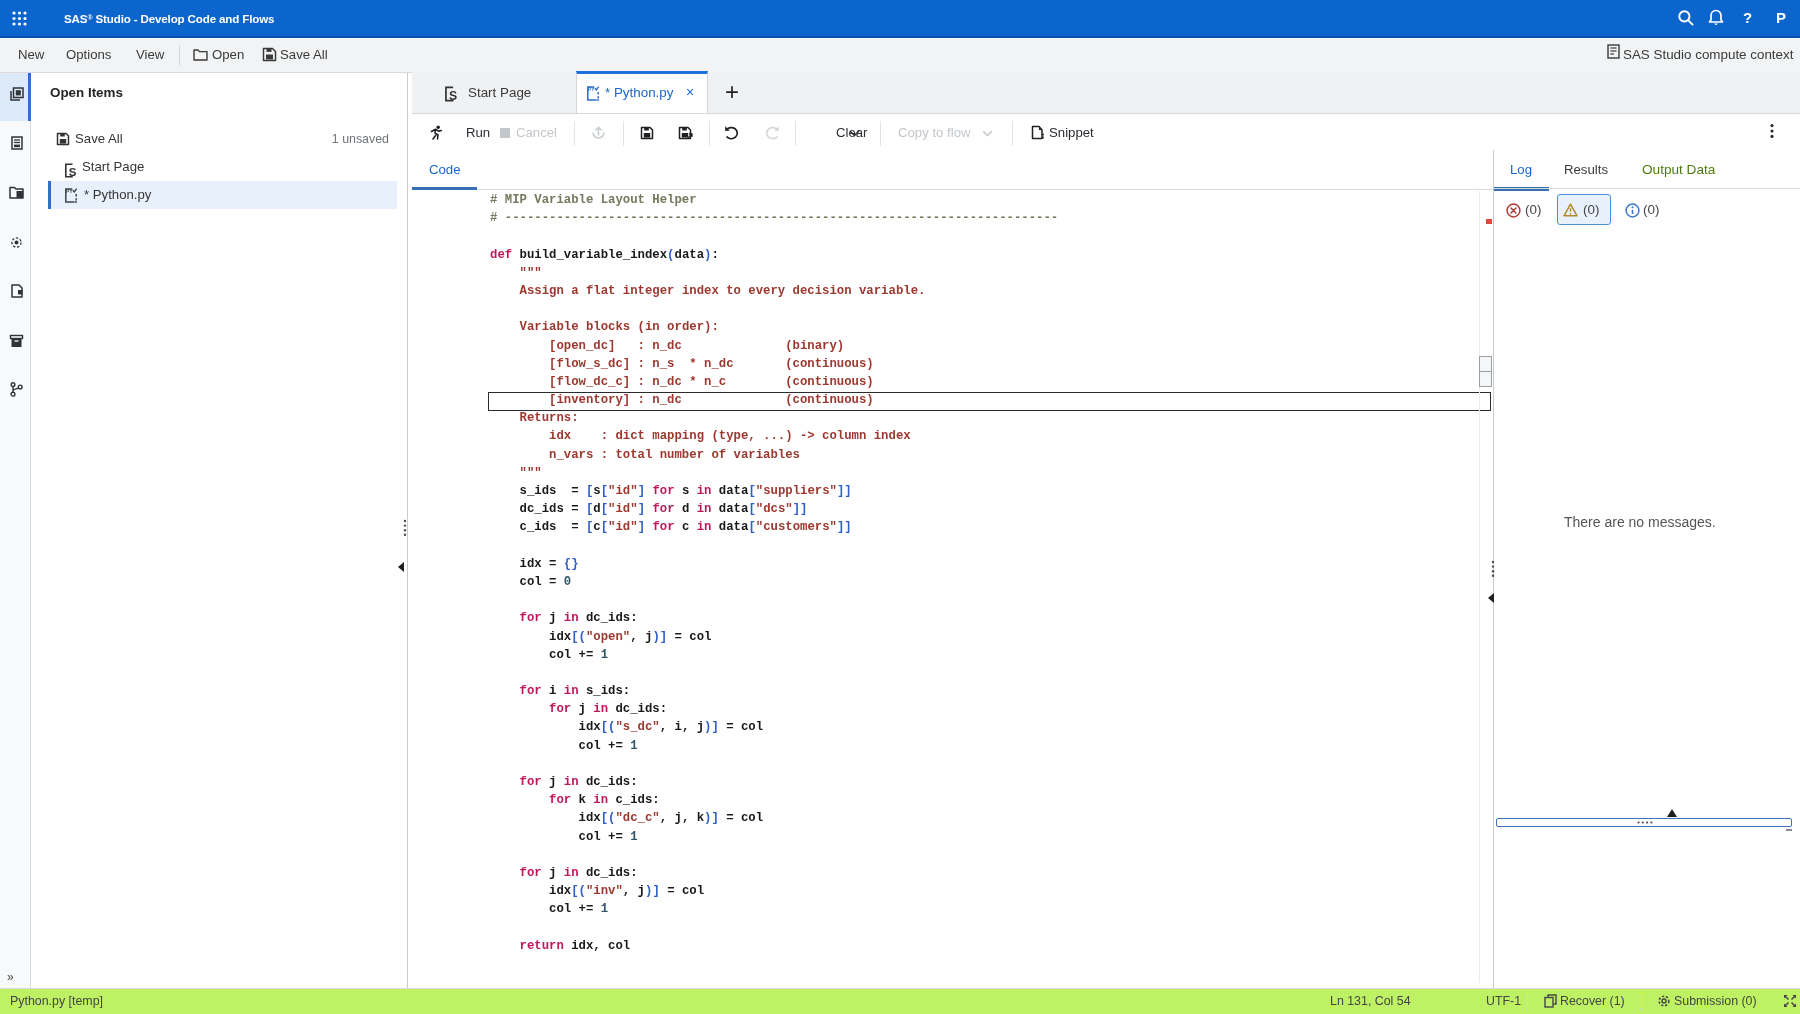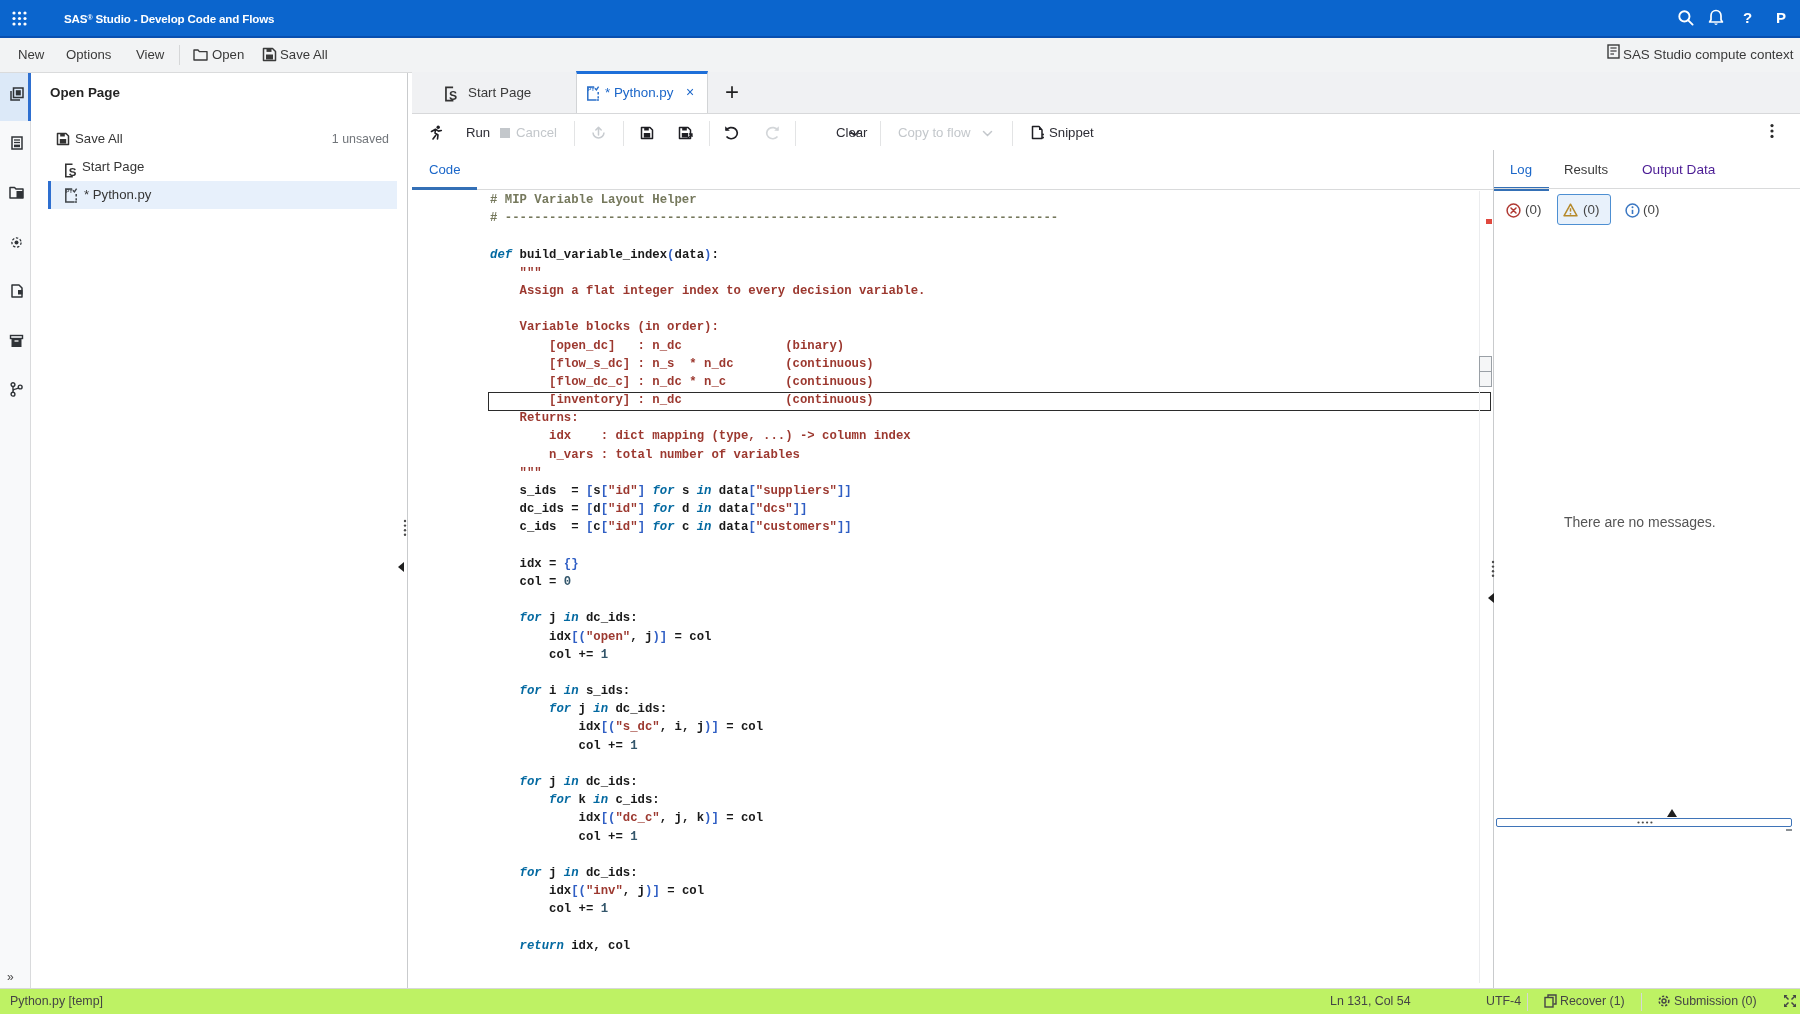--- a/index.html
+++ b/index.html
@@ -31,21 +31,21 @@
   .gray{color:#c3c7cb;}
   #subtab{left:412px;top:152px;width:1388px;height:37px;background:#fff;border-bottom:1px solid #d9dadb;}
   #codeul{left:412px;top:187px;width:65px;height:3.5px;background:#3470b6;}
   
   #editor{left:412px;top:190px;width:1080px;height:793px;background:#fff;overflow:hidden;}
   #gutter{position:absolute;left:1px;top:1px;width:53px;text-align:right;margin:0;
     font-family:"Liberation Mono",monospace;font-size:12.3px;font-weight:bold;line-height:18.19px;color:#45789c;}
   #gutter .cur{color:#16355c;}
   #code{position:absolute;left:78px;top:1px;margin:0;
     font-family:"Liberation Mono",monospace;font-size:12.3px;font-weight:bold;line-height:18.19px;color:#191919;}
-  #code .k{color:#0369a1;font-style:italic;} 
+  #code .k{color:#be185d;} 
   #code .b{color:#2f5ec4;} 
   #code .s{color:#9c382f;} 
   #code .c{color:#75785c;} 
   #code .n{color:#33566b;} 
   #curline{left:488px;top:392px;width:1003px;height:19px;border:1px solid #2b2b2b;box-sizing:border-box;}
   
   #rborder{left:1493px;top:150px;width:1px;height:838px;background:#c9cbcd;}
   #rpanel{left:1494px;top:152px;width:306px;height:836px;background:#fff;}
   #logul{left:1494px;top:187px;width:55px;height:3.5px;background:#3470b6;}
   #rtabrow{left:1494px;top:188px;width:306px;height:1px;background:#d9dadb;}
@@ -150,21 +150,21 @@
   <svg class="abs" style="left:10px;top:382px" width="13" height="15" viewBox="0 0 13 15">
     <circle cx="3" cy="2.6" r="1.9" fill="none" stroke="#2f3337" stroke-width="1.4"></circle>
     <circle cx="3" cy="12.2" r="1.9" fill="none" stroke="#2f3337" stroke-width="1.4"></circle>
     <circle cx="10.2" cy="5" r="1.9" fill="none" stroke="#2f3337" stroke-width="1.4"></circle>
     <path d="M3 4.5v5.7M3 9c0-2.5 3.5-1.8 5.5-2.8" fill="none" stroke="#2f3337" stroke-width="1.4"></path>
   </svg>
 </div>
 <div class="abs" style="left:7px;top:970px;font-size:12px;color:#4a4a4a;">»</div>
 
 <div class="abs" id="lpanel">
-  <div class="hdr">Open Page</div>
+  <div class="hdr">Open Items</div>
   <div class="prow" style="top:52px;">
     <span class="lbl" style="left:44px;font-size:13.2px;">Save All</span>
     <span class="lbl" style="right:18px;color:#71757a;font-size:12.4px;">1 unsaved</span>
   </div>
   <div class="prow" style="top:80px;">
     <span class="lbl" style="left:51px;">Start Page</span>
   </div>
   <div class="prow" style="top:108px;background:#e7f0fb;border-left:3px solid #2e6fd0;width:346px;margin-left:17px;">
     <span class="lbl" style="left:33px;">* Python.py</span>
   </div>
@@ -345,21 +345,21 @@
   <div class="abs" style="left:1479px;top:191px;width:1px;height:792px;background:#ebecee;"></div>
   <div class="abs" style="left:1486px;top:219px;width:6px;height:5px;background:#e0483e;"></div>
   <div class="abs" style="left:1479px;top:356px;width:13px;height:16px;background:#f5f6f7;border:1px solid #9aa0a6;box-sizing:border-box;"></div>
   <div class="abs" style="left:1479px;top:371px;width:13px;height:16px;background:#f5f6f7;border:1px solid #9aa0a6;box-sizing:border-box;"></div>
 </div>
 
 <div class="abs" id="rborder"></div>
 <div class="abs" id="rpanel">
   <div class="abs" style="left:16px;top:0;height:36px;line-height:36px;font-size:13.2px;color:#1b67c9;">Log</div>
   <div class="abs" style="left:70px;top:0;height:36px;line-height:36px;font-size:13.2px;color:#3a3a3a;">Results</div>
-  <div class="abs" style="left:148px;top:0;height:36px;line-height:36px;font-size:13.6px;color:#4c1d95;">Output Data</div>
+  <div class="abs" style="left:148px;top:0;height:36px;line-height:36px;font-size:13.6px;color:#4d7c0f;">Output Data</div>
   <div class="abs" style="left:70px;top:362px;width:160px;font-size:14px;color:#555;">There are no messages.</div>
 </div>
 <div class="abs" id="logul"></div>
 <div class="abs" id="rtabrow"></div>
 <div class="abs" id="badges">
 
   <svg class="abs" style="left:1769px;top:123px" width="6" height="16" viewBox="0 0 6 16">
     <g fill="#2b2b2b">
         <circle cx="3" cy="2.6" r="1.6"></circle>
         <circle cx="3" cy="8" r="1.6"></circle>
@@ -412,21 +412,21 @@
         <circle cx="5.8" cy="1.5" r="1.1"></circle>
         <circle cx="10.1" cy="1.5" r="1.1"></circle>
         <circle cx="14.4" cy="1.5" r="1.1"></circle>
       </g>
   </svg>
 </div>
 
 <div class="abs" id="status">
   <div class="si" style="left:10px;">Python.py [temp]</div>
   <div class="si" style="left:1330px;width:148px;text-align:left;">Ln 131, Col 54</div>
-  <div class="si" style="left:1486px;">UTF-4</div>
+  <div class="si" style="left:1486px;">UTF-1</div>
   <div class="vsep" style="left:1527px;top:4px;height:18px;"></div>
   <div class="si" style="left:1560px;">Recover (1)</div>
   <div class="vsep" style="left:1641px;top:4px;height:18px;"></div>
   <div class="si" style="left:1674px;">Submission (0)</div>
 </div>
 <div class="abs" id="statusicons">
 
   <svg class="abs" style="left:1544px;top:994px" width="13" height="14" viewBox="0 0 13 14">
     <path d="M4 3.5V1h8v9h-2.5" fill="none" stroke="#454545" stroke-width="1.4"></path>
     <rect x="1" y="3.5" width="8" height="9.5" fill="none" stroke="#454545" stroke-width="1.4"></rect>

